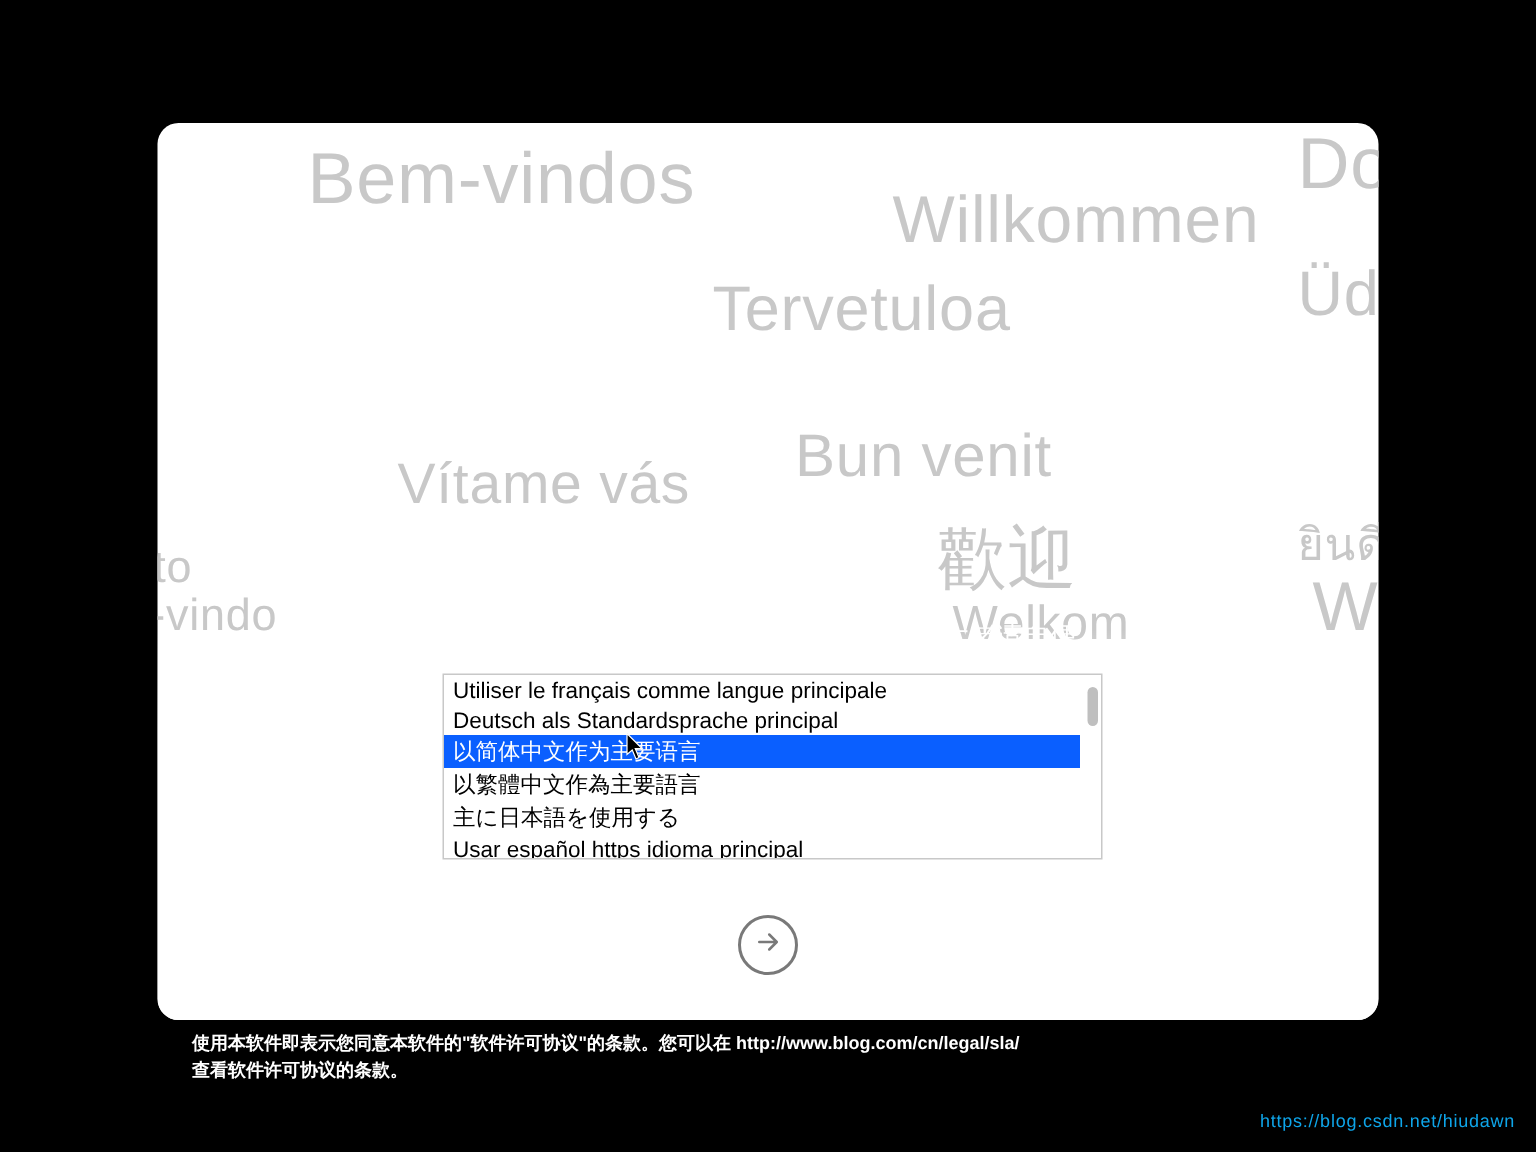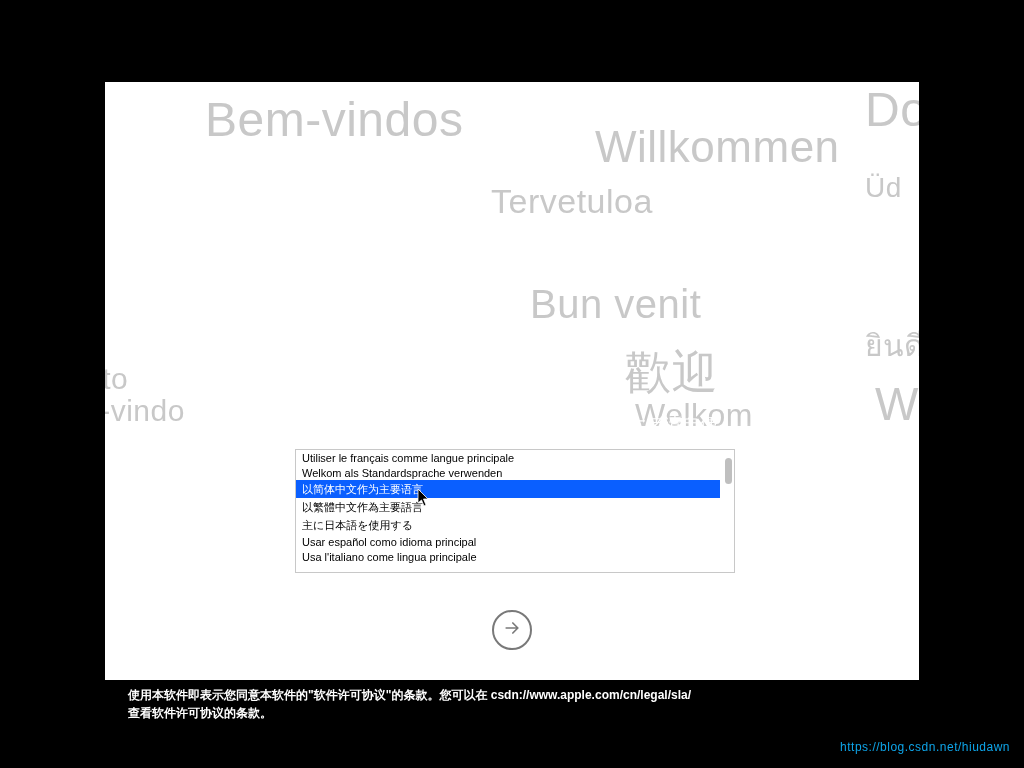--- a/index.html
+++ b/index.html
@@ -11,65 +11,65 @@
       overflow: hidden;
       position: relative;
     }
     .window {
       position: absolute;
       left: 105px;
       top: 82px;
       width: 814px;
       height: 598px;
       background: #fff;
-      border-radius: 0;
+      border-radius: 14px;
       overflow: hidden;
       box-shadow: 0 10px 40px rgba(0,0,0,0.5);
     }
     .greets {
       position: absolute;
       inset: 0;
       overflow: hidden;
     }
     .greet {
       position: absolute;
       color: #c8c8c8;
       font-weight: 300;
       white-space: nowrap;
       letter-spacing: 0.5px;
     }
     .g0 { left: 100px; top: 10px; font-size: 48px; }
     .g1 { left: 490px; top: 40px; font-size: 44px; }
     .g2 { left: 760px; top: 0px; font-size: 48px; }
-    .g3 { left: 386px; top: 100px; font-size: 34px; }
-    .g4 { left: 760px; top: 90px; font-size: 28px; }
+    .g3 { left: 370px; top: 100px; font-size: 42px; }
+    .g4 { left: 760px; top: 90px; font-size: 42px; }
     .g5 { left: 160px; top: 220px; font-size: 38px; }
     .g6 { left: 425px; top: 200px; font-size: 40px; }
     .g7 { left: 520px; top: 260px; font-size: 46px; }
-    .g8 { left: 760px; top: 240px; font-size: 30px; }
+    .g8 { left: 760px; top: 257px; font-size: 30px; }
     .g9 { left: -20px; top: 280px; font-size: 30px; }
     .g10{ left: -22px; top: 312px; font-size: 30px; }
     .g11{ left: 530px; top: 315px; font-size: 32px; }
     .g12{ left: 770px; top: 295px; font-size: 46px; }
     .fade {
       position: absolute;
       left: 0; right: 0; bottom: 0;
       height: 260px;
       background: linear-gradient(to bottom, rgba(255,255,255,0) 0%, rgba(255,255,255,1) 26%);
     }
     .listbox {
       position: absolute;
       left: 190px;
       top: 367px;
       width: 440px;
       height: 124px;
       border: 1px solid #c8c8c8;
       background: #fff;
       overflow: hidden;
-      font-size: 11px;
+      font-size: 15px;
     }
     .list-inner {
       position: absolute;
       left: 0; top: 0; right: 14px;
       display: flex;
       flex-direction: column;
     }
     .item {
       padding: 1.5px 6px;
       color: #000;
@@ -137,38 +137,39 @@
 </head>
 <body>
 
 <div class="window">
   <div class="greets">
     <div class="greet g0">Bem-vindos</div>
     <div class="greet g2">Do</div>
     <div class="greet g1">Willkommen</div>
     <div class="greet g3">Tervetuloa</div>
     <div class="greet g4">Üd</div>
+    <div class="greet g5">Vítame vás</div>
     <div class="greet g6">Bun venit</div>
     <div class="greet g7">歡迎</div>
     <div class="greet g8">ยินดี</div>
     <div class="greet g9">uto</div>
     <div class="greet g10">n-vindo</div>
     <div class="greet g11">Welkom</div>
     <div class="greet g12">W</div>
   </div>
   <div class="fade"></div>
 
   <div class="listbox">
     <div class="list-inner" id="list-inner">
         <div class="item">Utiliser le français comme langue principale</div>
-        <div class="item">Welkom als Standardsprache verwenden</div>
+        <div class="item">Deutsch als Standardsprache principal</div>
         <div class="item selected">以简体中文作为主要语言</div>
         <div class="item">以繁體中文作為主要語言</div>
         <div class="item">主に日本語を使用する</div>
-        <div class="item">Usar español como idioma principal</div>
+        <div class="item">Usar español https idioma principal</div>
         <div class="item">Usa l'italiano come lingua principale</div>
       </div>
     <div class="scrollbar"></div>
   </div>
 
   <div class="cursor">
     <svg viewBox="0 0 12 18">
         <path d="M0 0 L0 14 L3.5 11 L6 17 L8 16 L5.5 10 L10 10 Z" fill="#000" stroke="#fff" stroke-width="0.8"></path>
       </svg>
   </div>
@@ -178,17 +179,17 @@
       <svg viewBox="0 0 24 24">
           <path d="M5 12 H18 M13 6 L19 12 L13 18" fill="none" stroke="#797979" stroke-width="2" stroke-linecap="round" stroke-linejoin="round"></path>
         </svg>
     </span>
   </div>
 </div>
 
 <div class="annotation">建议选中文，大佬请自便</div>
 
 <div class="eula">
-  <span>使用本软件即表示您同意本软件的"软件许可协议"的条款。您可以在 </span><span>csdn://www.apple.com/cn/legal/sla/</span><br>
+  <span>使用本软件即表示您同意本软件的"软件许可协议"的条款。您可以在 </span><span>http://www.blog.com/cn/legal/sla/</span><br>
   <span>查看软件许可协议的条款。</span>
 </div>
 
 <div class="watermark">https://blog.csdn.net/hiudawn</div>
 
 </body></html>

